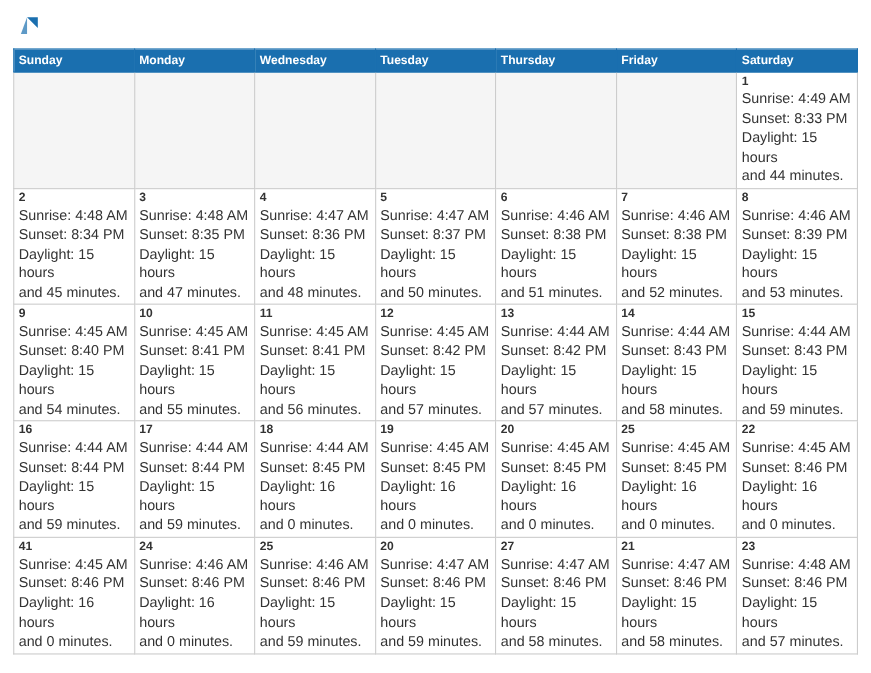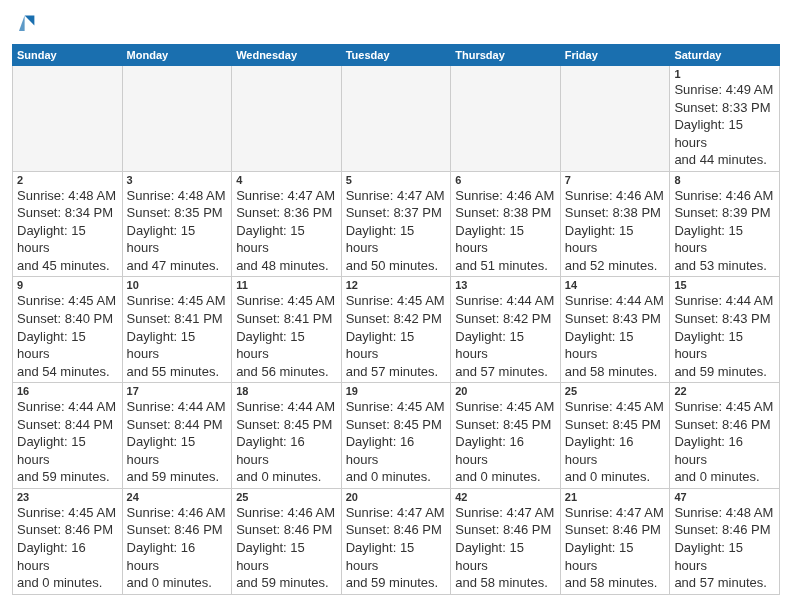--- a/index.html
+++ b/index.html
@@ -293,63 +293,63 @@
           <td>
             <span class="day-num">22</span>
             <div class="day-info" style="white-space: pre-line;">Sunrise: 4:45 AM
 Sunset: 8:46 PM
 Daylight: 16 hours
 and 0 minutes.</div>
           </td>
         </tr>
         <tr>
           <td>
+            <span class="day-num">41</span>
+            <div class="day-info" style="white-space: pre-line;">Sunrise: 4:45 AM
+Sunset: 8:46 PM
+Daylight: 16 hours
+and 0 minutes.</div>
+          </td>
+          <td>
+            <span class="day-num">24</span>
+            <div class="day-info" style="white-space: pre-line;">Sunrise: 4:46 AM
+Sunset: 8:46 PM
+Daylight: 16 hours
+and 0 minutes.</div>
+          </td>
+          <td>
+            <span class="day-num">25</span>
+            <div class="day-info" style="white-space: pre-line;">Sunrise: 4:46 AM
+Sunset: 8:46 PM
+Daylight: 15 hours
+and 59 minutes.</div>
+          </td>
+          <td>
+            <span class="day-num">20</span>
+            <div class="day-info" style="white-space: pre-line;">Sunrise: 4:47 AM
+Sunset: 8:46 PM
+Daylight: 15 hours
+and 59 minutes.</div>
+          </td>
+          <td>
+            <span class="day-num">27</span>
+            <div class="day-info" style="white-space: pre-line;">Sunrise: 4:47 AM
+Sunset: 8:46 PM
+Daylight: 15 hours
+and 58 minutes.</div>
+          </td>
+          <td>
+            <span class="day-num">21</span>
+            <div class="day-info" style="white-space: pre-line;">Sunrise: 4:47 AM
+Sunset: 8:46 PM
+Daylight: 15 hours
+and 58 minutes.</div>
+          </td>
+          <td>
             <span class="day-num">23</span>
-            <div class="day-info" style="white-space: pre-line;">Sunrise: 4:45 AM
-Sunset: 8:46 PM
-Daylight: 16 hours
-and 0 minutes.</div>
-          </td>
-          <td>
-            <span class="day-num">24</span>
-            <div class="day-info" style="white-space: pre-line;">Sunrise: 4:46 AM
-Sunset: 8:46 PM
-Daylight: 16 hours
-and 0 minutes.</div>
-          </td>
-          <td>
-            <span class="day-num">25</span>
-            <div class="day-info" style="white-space: pre-line;">Sunrise: 4:46 AM
-Sunset: 8:46 PM
-Daylight: 15 hours
-and 59 minutes.</div>
-          </td>
-          <td>
-            <span class="day-num">20</span>
-            <div class="day-info" style="white-space: pre-line;">Sunrise: 4:47 AM
-Sunset: 8:46 PM
-Daylight: 15 hours
-and 59 minutes.</div>
-          </td>
-          <td>
-            <span class="day-num">42</span>
-            <div class="day-info" style="white-space: pre-line;">Sunrise: 4:47 AM
-Sunset: 8:46 PM
-Daylight: 15 hours
-and 58 minutes.</div>
-          </td>
-          <td>
-            <span class="day-num">21</span>
-            <div class="day-info" style="white-space: pre-line;">Sunrise: 4:47 AM
-Sunset: 8:46 PM
-Daylight: 15 hours
-and 58 minutes.</div>
-          </td>
-          <td>
-            <span class="day-num">47</span>
             <div class="day-info" style="white-space: pre-line;">Sunrise: 4:48 AM
 Sunset: 8:46 PM
 Daylight: 15 hours
 and 57 minutes.</div>
           </td>
         </tr>
       </tbody>
   </table>
 </div>
 

